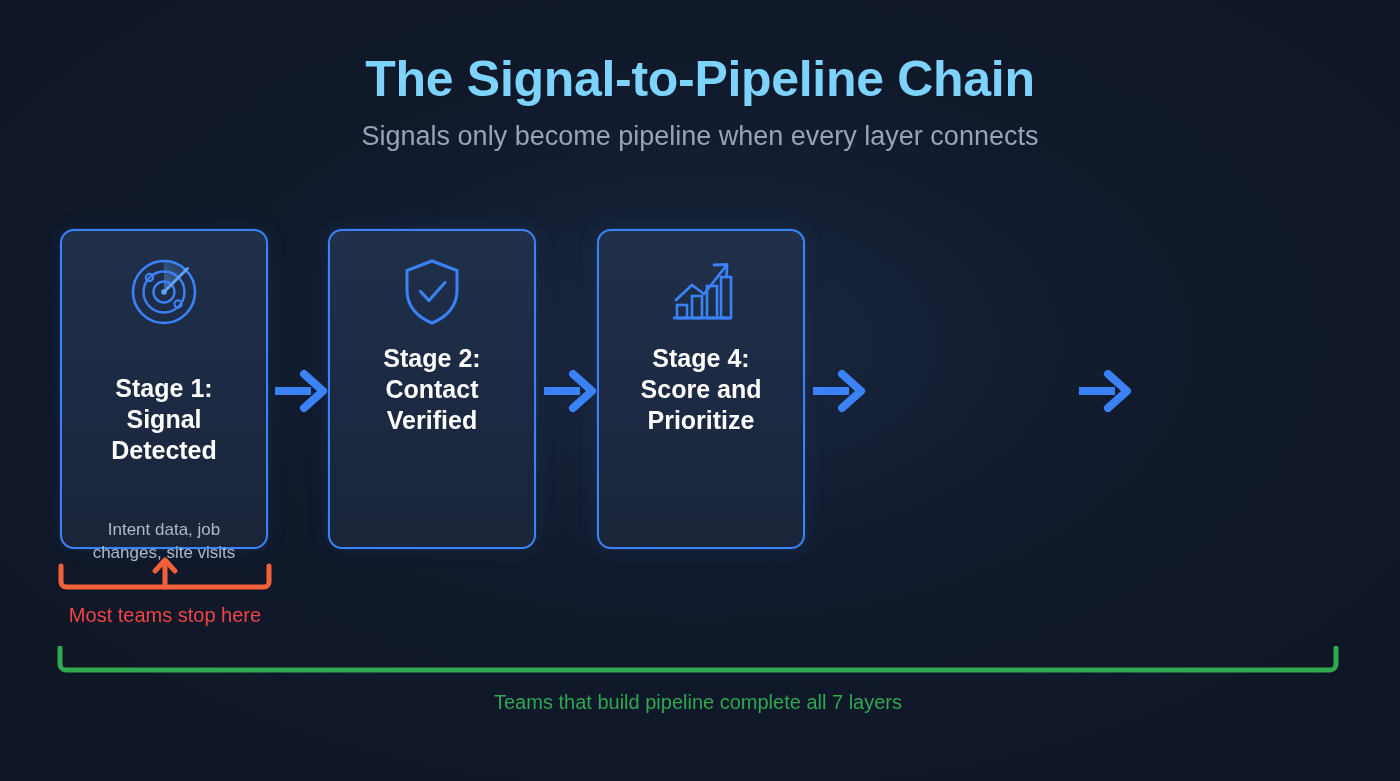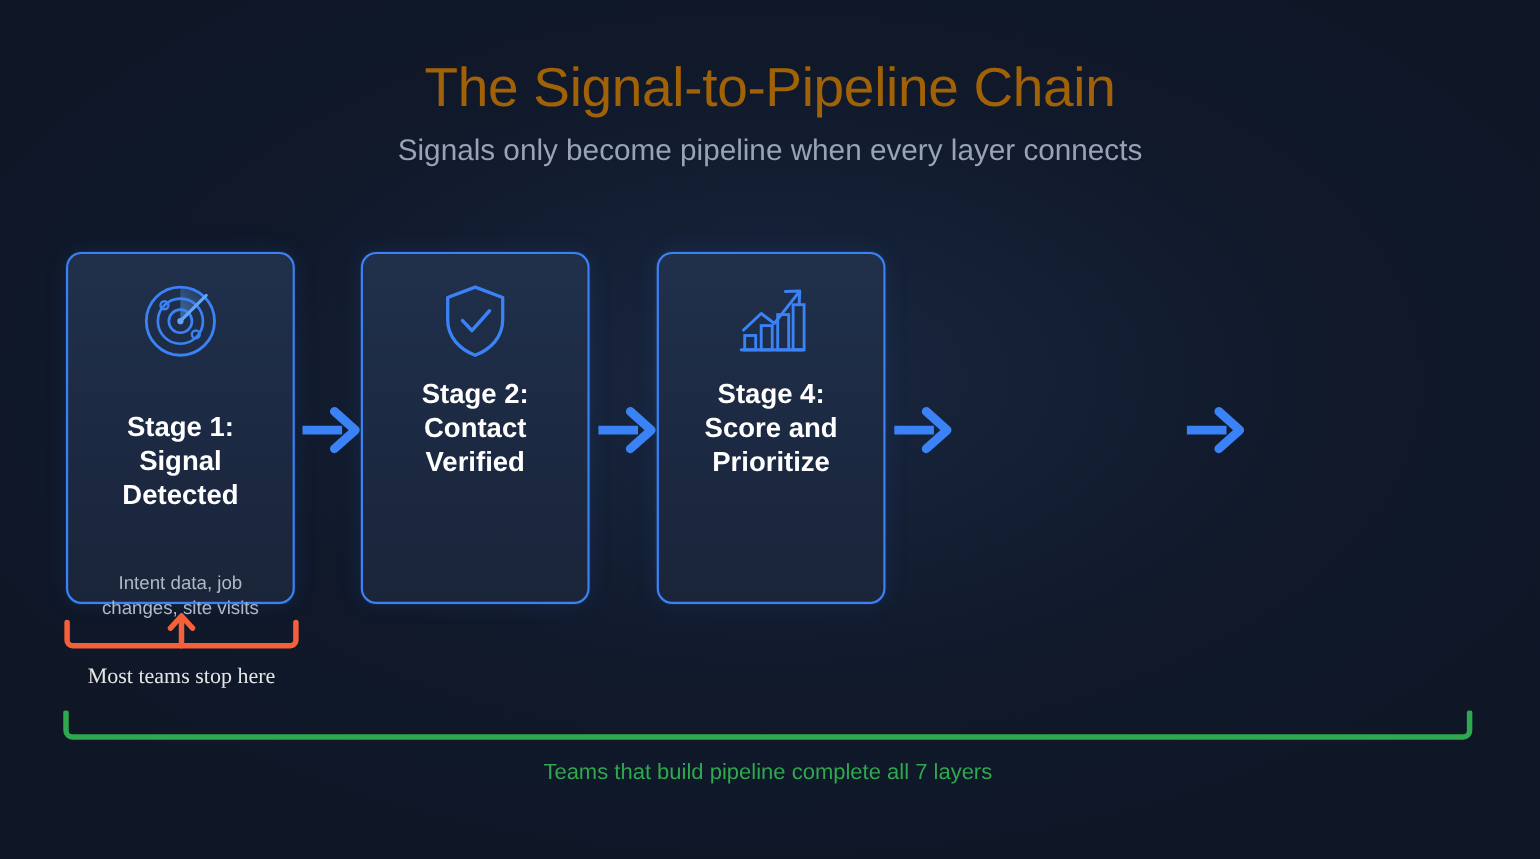--- a/index.html
+++ b/index.html
@@ -34,22 +34,22 @@
   
   .header {
     position: absolute;
     top: 52px;
     left: 0;
     width: 1400px;
     text-align: center;
   }
   .title {
     font-size: 50px;
-    font-weight: normal;
-    color: #a16207;
+    font-weight: bold;
+    color: #7dd3fc;
     letter-spacing: -0.3px;
     line-height: 1.08;
   }
   .subtitle {
     margin-top: 15px;
     font-size: 27px;
     color: #97a3b6;
     font-weight: normal;
     line-height: 1.15;
   }
@@ -131,23 +131,22 @@
     top: 556px;
     width: 218px;
     height: 85px;
   }
   .note-orange .bracket { display: block; width: 218px; height: 36px; }
   .note-orange .label {
     margin-top: 11px;
     width: 218px;
     text-align: center;
     font-size: 20px;
-    color: #e5e5e5;
+    color: #ef4444;
     line-height: 24px;
-    font-family: Liberation Serif, serif;
   }
 
   
   .note-green {
     position: absolute;
     left: 56px;
     top: 646px;
     width: 1284px;
     height: 100px;
   }

